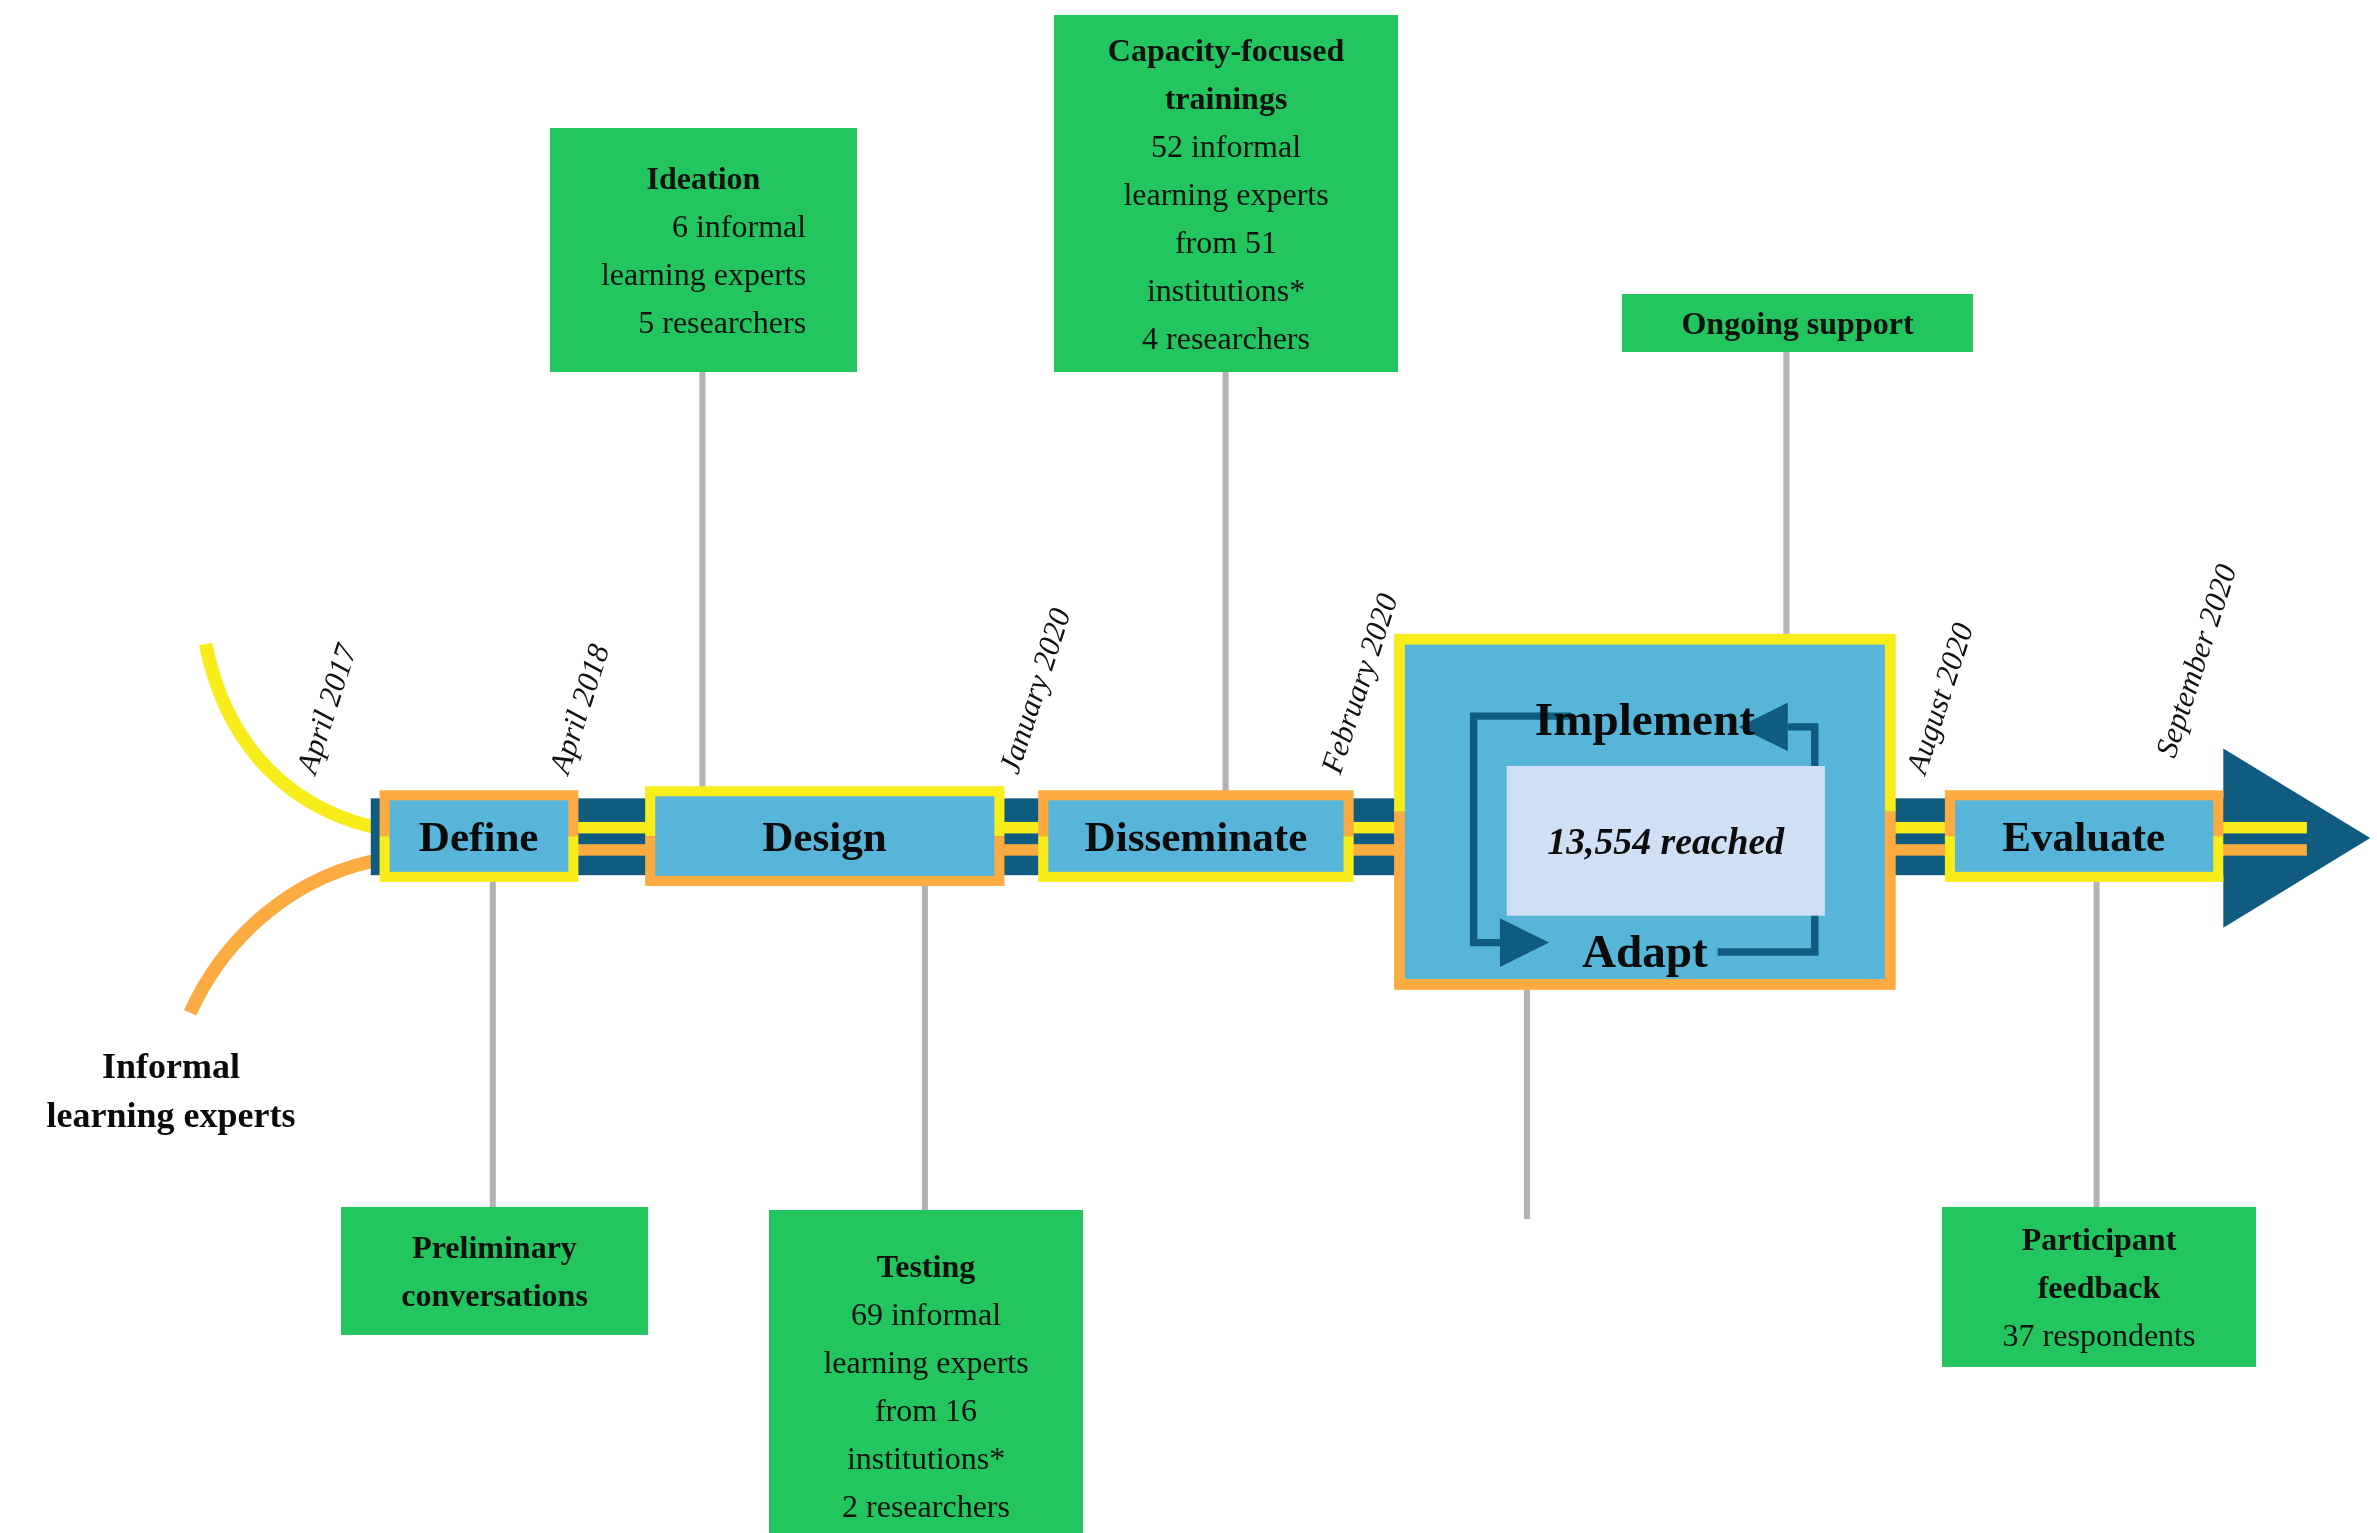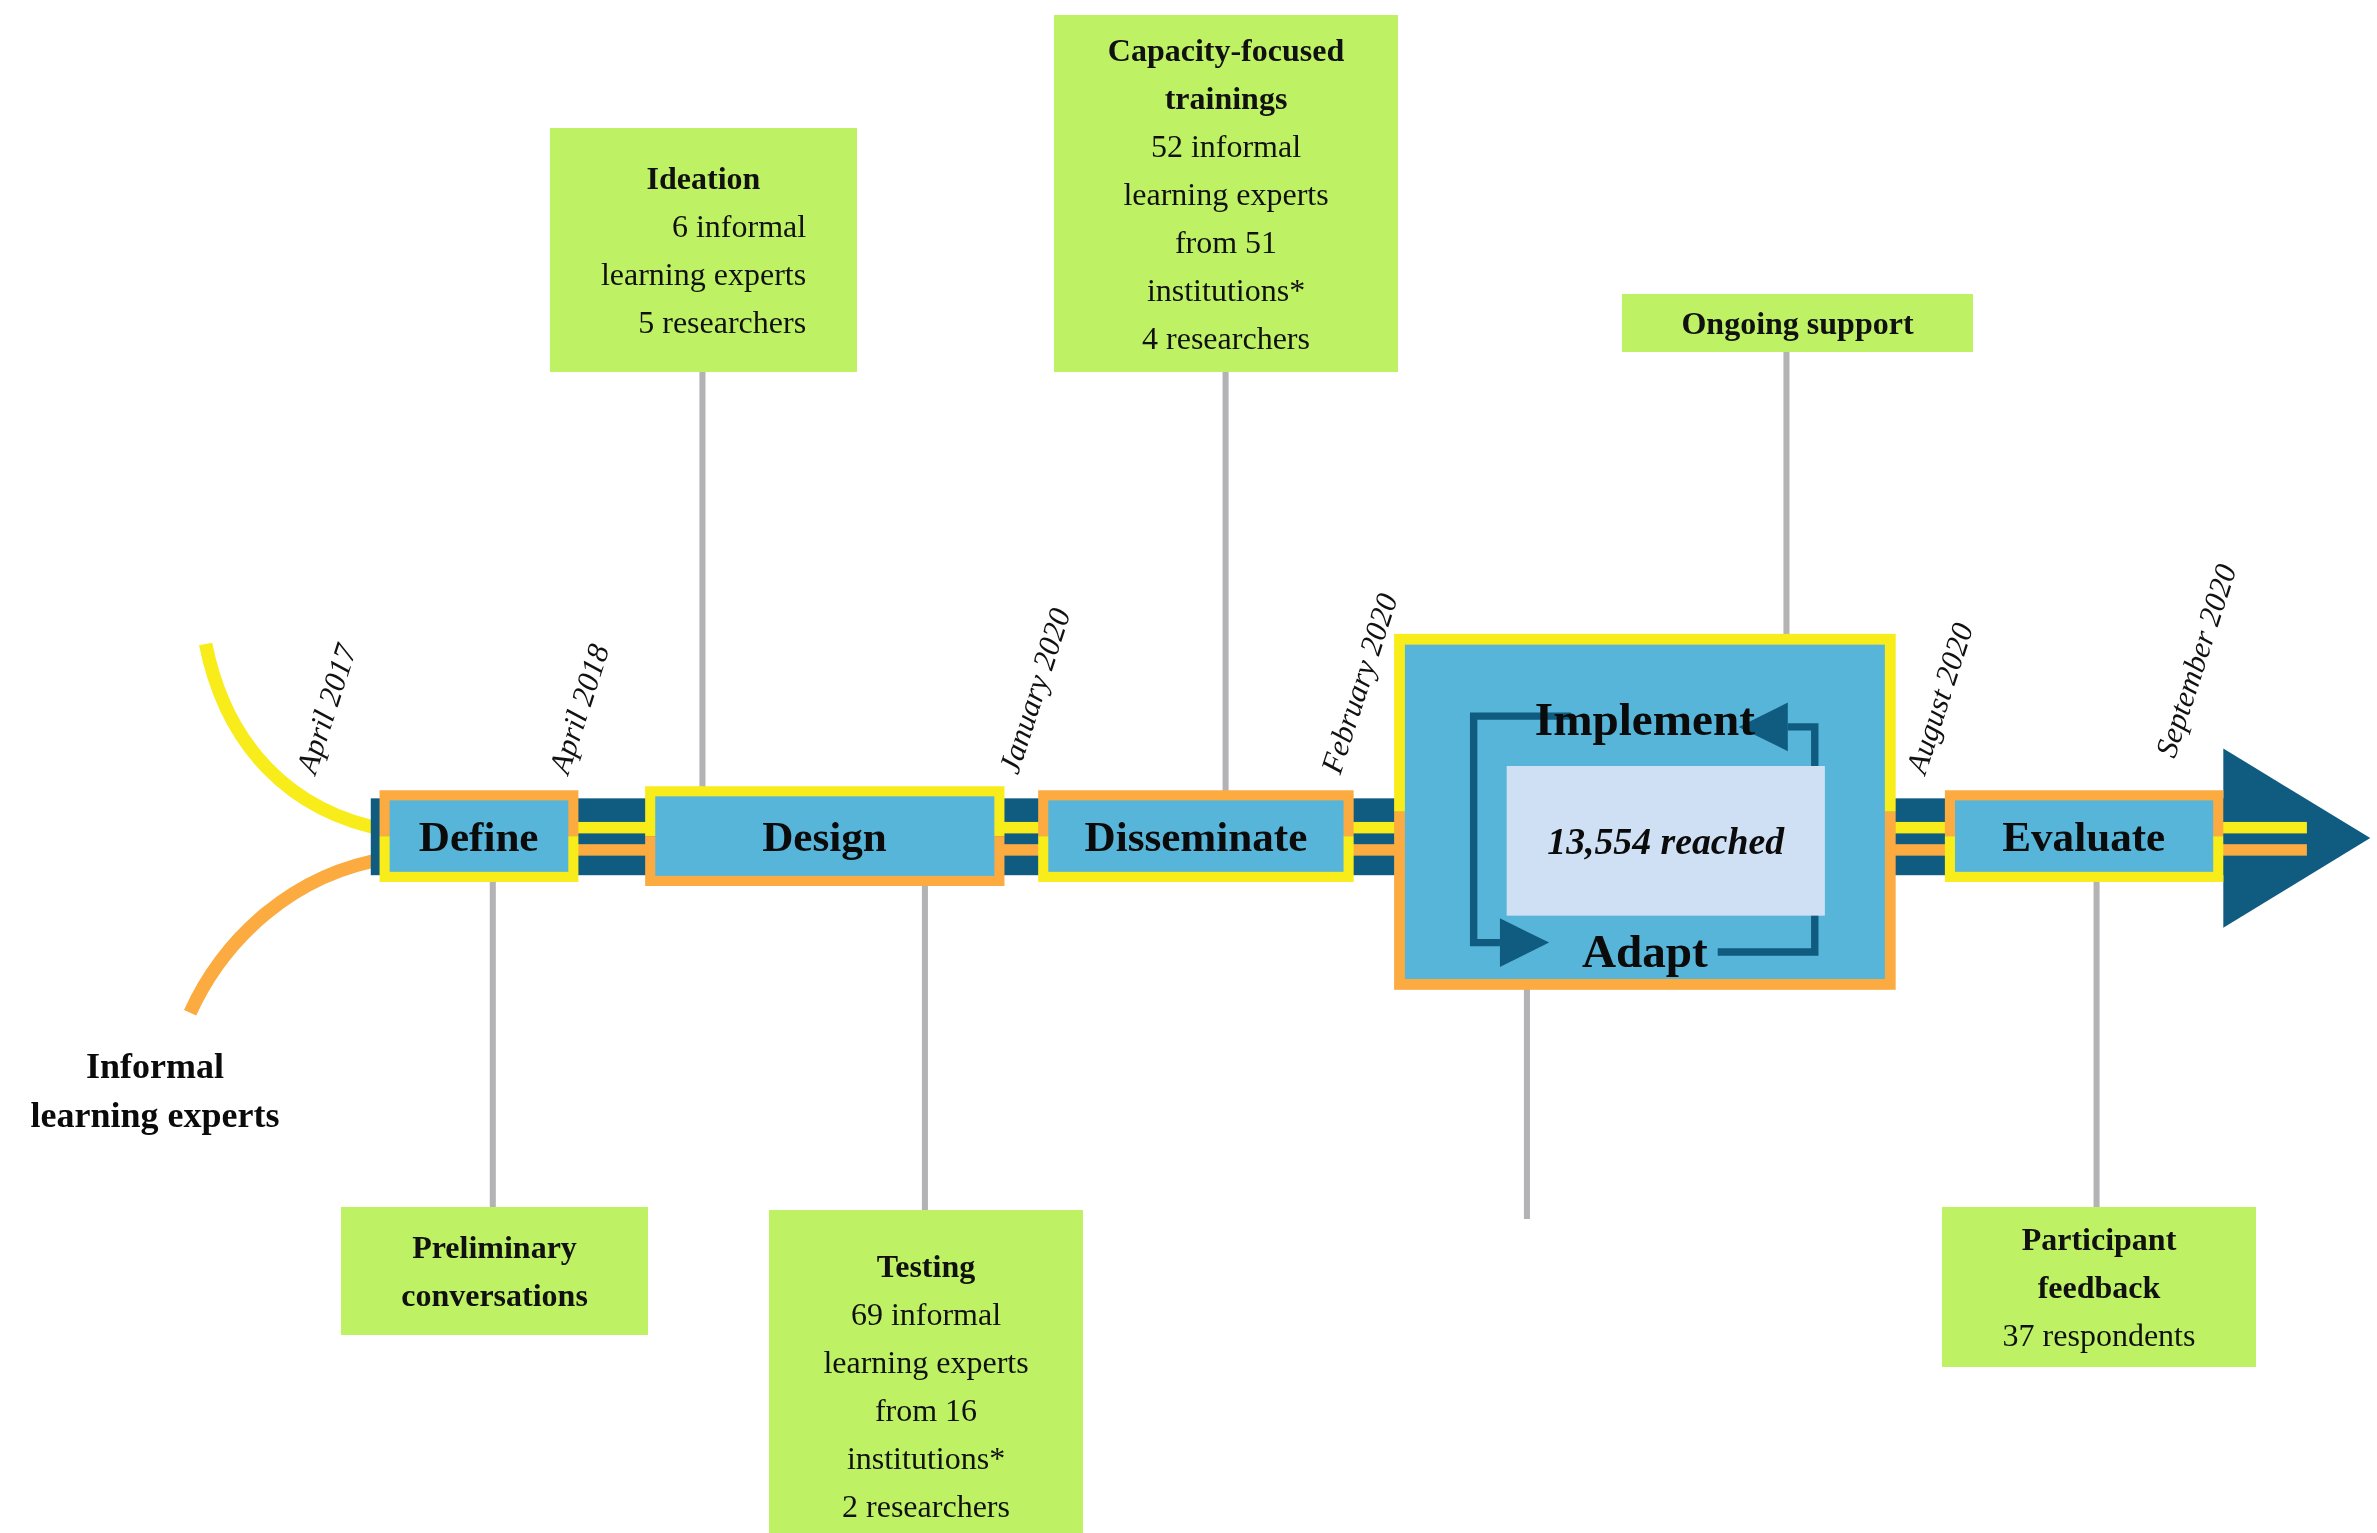--- a/index.html
+++ b/index.html
@@ -3,21 +3,21 @@
 <meta charset="utf-8">
 <style>
   html,body{margin:0;padding:0;}
   body{
     width:2377px;height:1534px;position:relative;background:#ffffff;
     font-family:"Liberation Serif", serif;color:#141414;overflow:hidden;
   }
   #stage{position:absolute;left:0;top:0;width:2377px;height:1534px;}
   svg{position:absolute;left:0;top:0;}
   .callout{
-    position:absolute;background:#bef264;
+    position:absolute;background:#22c55e;
     display:flex;flex-direction:column;justify-content:center;align-items:center;
     text-align:center;white-space:pre-line;
     font:400 32px/1.5 "Liberation Serif", serif;color:#111;
     box-sizing:border-box;padding:6.7px 5.4px;
   }
   .callout-title{font-weight:700;white-space:pre-line;}
   .callout-body{white-space:pre-line;}
   .side-label{
     position:absolute;text-align:center;white-space:pre-line;
     font:700 36px/1.35 "Liberation Serif", serif;color:#0b0b0b;
@@ -113,21 +113,21 @@
     <g>
       <text transform="translate(468 1150) rotate(-72)" class="date-label">April 2017</text>
       <text transform="translate(843 1150) rotate(-72)" class="date-label">April 2018</text>
       <text transform="translate(1510 1150) rotate(-72)" class="date-label">January 2020</text>
       <text transform="translate(1988 1150) rotate(-72)" class="date-label">February 2020</text>
       <text transform="translate(2856 1150) rotate(-72)" class="date-label">August 2020</text>
       <text transform="translate(3226 1126) rotate(-72)" class="date-label">September 2020</text>
     </g>
   </svg>
 
-  <div class="side-label" style="left:0px;top:1042px;width:310px;">Informal
+  <div class="side-label" style="left:0px;top:1042px;width:310px;padding-left:16px;">Informal
 learning experts</div>
 
   <div class="callout" style="left:550px;top:128px;width:307px;height:244px;text-align:right;">
     <div class="callout-title">Ideation</div>
     <div class="callout-body">6 informal
 learning experts
 5 researchers</div>
   </div>
 
   <div class="callout" style="left:1054px;top:15px;width:344px;height:357px;">

